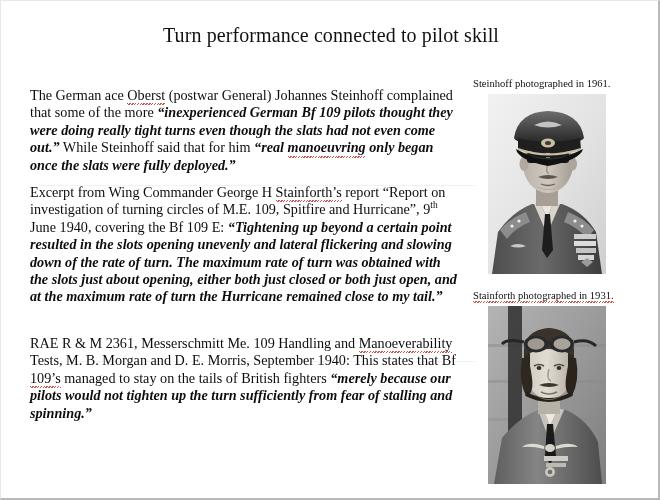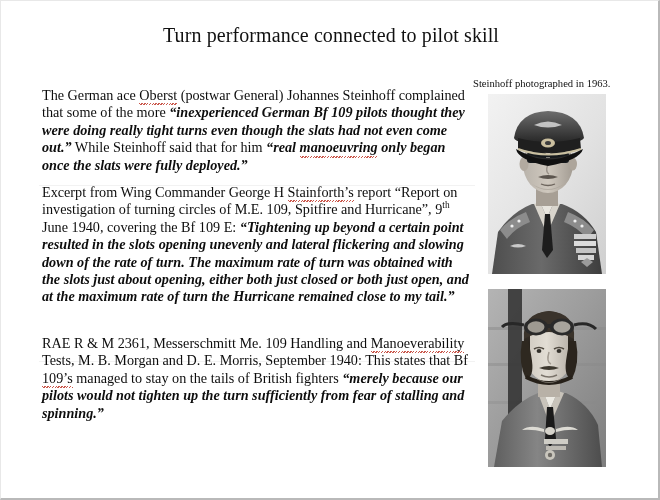--- a/index.html
+++ b/index.html
@@ -37,21 +37,21 @@
     font-size: 20px;
     line-height: 36px;
     color: #111111;
     letter-spacing: 0.1px;
     white-space: nowrap;
   }
 
   
   #textcol {
     position: absolute;
-    left: 41px;
+    left: 29px;
     top: 86px;
     width: 430px;
   }
 
   .para {
     font-family: "Liberation Serif", serif;
     font-size: 14.2px;
     line-height: 17.4px;
     color: #0d0d0d;
     text-align: left;
@@ -139,21 +139,21 @@
   <div class="rule" id="rule1"></div>
   <div class="rule" id="rule2"></div>
 
   <div id="textcol">
     <p class="para p1"><span>The German ace </span><span class="sq">Oberst</span><span> (postwar General) Johannes Steinhoff complained that some of the more </span><span class="q">“inexperienced German Bf 109 pilots thought they were doing really tight turns even though the slats had not even come out.”</span><span> While Steinhoff said that for him </span><span class="q">“real </span><span class="q sq">manoeuvring</span><span class="q"> only began once the slats were fully deployed.”</span></p>
     <p class="para p2"><span>Excerpt from Wing Commander George H </span><span class="sq">Stainforth’s</span><span> report “Report on investigation of turning circles of M.E. 109, Spitfire and Hurricane”, 9</span><sup>th</sup><span> June 1940, covering the Bf 109 E: </span><span class="q">“Tightening up beyond a certain point resulted in the slots opening unevenly and lateral flickering and slowing down of the rate of turn. The maximum rate of turn was obtained with the slots just about opening, either both just closed or both just open, and at the maximum rate of turn the Hurricane remained close to my tail.”</span></p>
     <p class="para p3"><span>RAE R &amp; M 2361, Messerschmitt Me. 109 Handling and </span><span class="sq">Manoeverability</span><span> Tests, M. B. Morgan and D. E. Morris, September 1940: This states that Bf </span><span class="sq">109’s</span><span> managed to stay on the tails of British fighters </span><span class="q">“merely because our pilots would not tighten up the turn sufficiently from fear of stalling and spinning.”</span></p>
   </div>
 
   <div class="figure" id="fig-steinhoff">
-    <p class="caption">Steinhoff photographed in 1963.</p>
+    <p class="caption">Steinhoff photographed in 1961.</p>
     <div class="photo">
       <svg viewBox="0 0 118 180" preserveAspectRatio="none" aria-hidden="true">
         <defs>
           <linearGradient id="bgS" x1="0" y1="0" x2="1" y2="1">
             <stop offset="0%" stop-color="#f2f2f2"></stop>
             <stop offset="55%" stop-color="#e2e2e2"></stop>
             <stop offset="100%" stop-color="#cfcfcf"></stop>
           </linearGradient>
           <linearGradient id="tunic" x1="0" y1="0" x2="1" y2="0">
             <stop offset="0%" stop-color="#4e4e4e"></stop>
@@ -227,20 +227,21 @@
 
         <path d="M30 55 Q60 66 93 55" fill="none" stroke="#c9bfa0" stroke-width="2"></path>
 
         <path d="M28 55 Q60 74 95 55 Q92 66 60 72 Q30 66 28 55 Z" fill="#111111"></path>
         <path d="M34 58 Q60 70 89 58 Q60 73 34 58 Z" fill="#2b2b2b"></path>
       </svg>
     </div>
   </div>
 
   <div class="figure" id="fig-stainforth">
+    <p class="caption"><span class="sq">Stainforth photographed in 1931.</span></p>
     <div class="photo">
       <svg viewBox="0 0 118 178" preserveAspectRatio="none" aria-hidden="true">
         <defs>
           <linearGradient id="bgT" x1="0" y1="0" x2="1" y2="1">
             <stop offset="0%" stop-color="#b4b4b4"></stop>
             <stop offset="45%" stop-color="#9d9d9d"></stop>
             <stop offset="100%" stop-color="#7e7e7e"></stop>
           </linearGradient>
           <linearGradient id="coatG" x1="0" y1="0" x2="1" y2="0">
             <stop offset="0%" stop-color="#5f5f5f"></stop>

